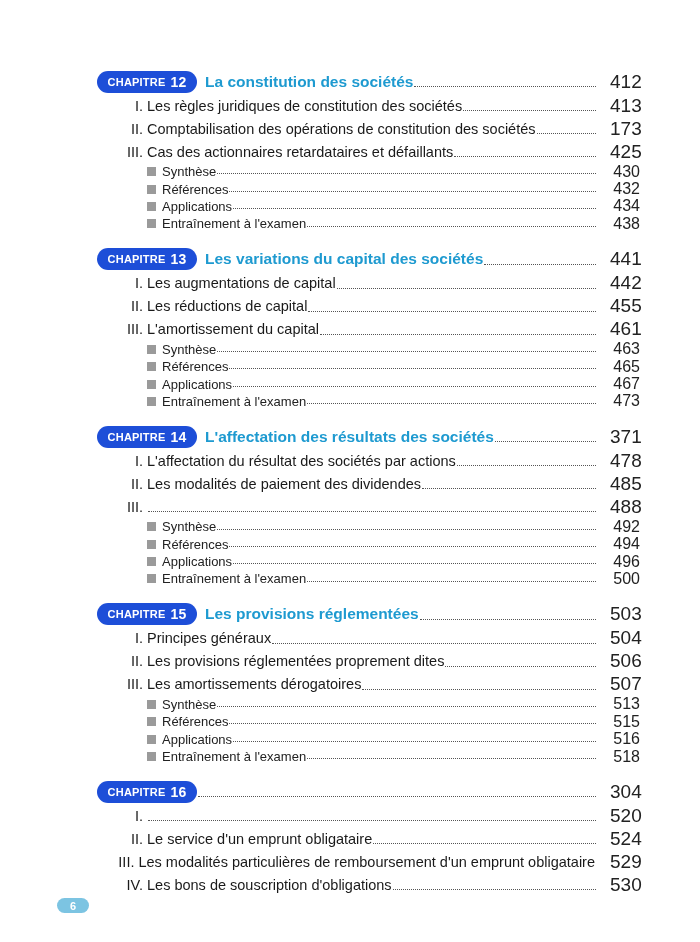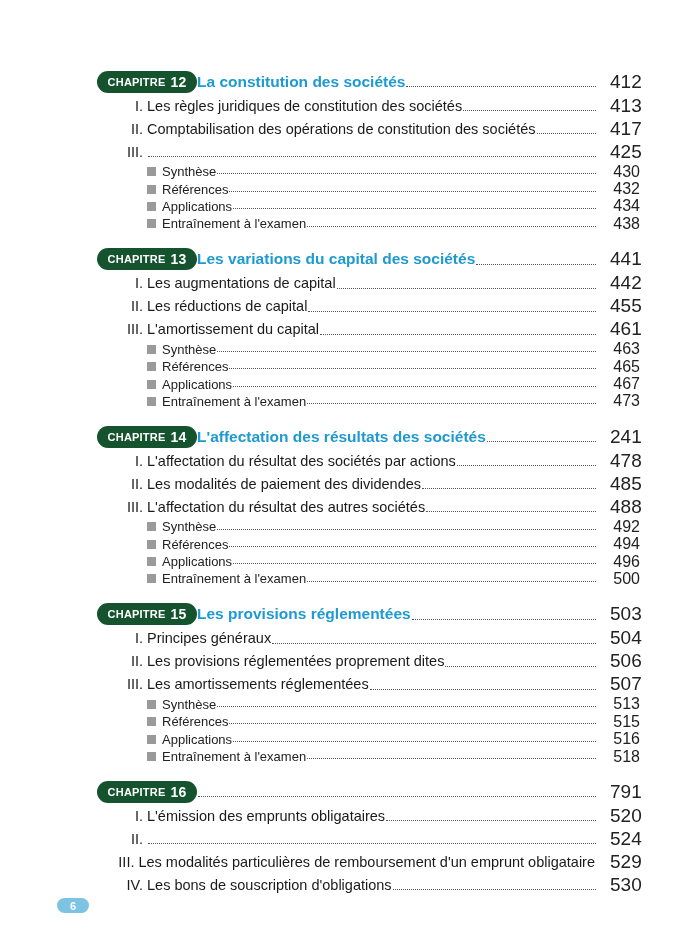--- a/index.html
+++ b/index.html
@@ -2,24 +2,24 @@
 <html><head>
 <meta charset="utf-8">
 <style>
   html, body { margin: 0; padding: 0; background: #ffffff; }
   body { width: 700px; height: 942px; position: relative; overflow: hidden;
          font-family: "Liberation Sans", "DejaVu Sans", sans-serif; color: #1a1a1a; }
   .toc { position: absolute; left: 97px; top: 70px; width: 543px; }
   .chapter { position: relative; }
   .ch-head { display: flex; align-items: center; height: 23px; margin-bottom: 1px; }
   .pill { display: inline-flex; align-items: center; justify-content: center;
-          background: #14532d; color: #fff; border-radius: 12px; height: 22px; width: 100px;
+          background: #1d4ed8; color: #fff; border-radius: 12px; height: 22px; width: 100px;
           font-weight: bold; font-size: 11px; letter-spacing: 0.2px; box-sizing: border-box; }
   .pill .num { font-size: 14px; margin-left: 5px; }
-  .ch-title { color: #1e9ad0; font-weight: bold; font-size: 15.5px; margin-left: 0; white-space: nowrap; }
+  .ch-title { color: #1e9ad0; font-weight: bold; font-size: 15.5px; margin-left: 8px; white-space: nowrap; }
   .leader { flex: 1; border-bottom: 1px dotted #555; margin: 0 14px 0 1px; height: 0; align-self: flex-end; margin-bottom: 6px; }
   .pg { width: 30px; text-align: right; font-size: 19px; color: #222; }
   .row { display: flex; align-items: center; height: 23px; font-size: 14.5px; }
   .roman { width: 50px; text-align: right; padding-right: 4px; box-sizing: border-box; }
   .row .txt { white-space: nowrap; }
   .sub { display: flex; align-items: center; height: 17.4px; font-size: 13px; padding-left: 50px; }
   .sq { width: 9px; height: 9px; background: #9a9a9a; margin-right: 6px; flex: none; }
   .sub .txt { white-space: nowrap; color: #222; }
   .sub .pg { font-size: 16px; }
   .spacer { height: 15px; }
@@ -44,24 +44,25 @@
       <div class="row">
         <span class="roman">I.</span>
         <span class="txt">Les règles juridiques de constitution des sociétés</span>
         <span class="leader"></span>
         <span class="pg">413</span>
       </div>
       <div class="row">
         <span class="roman">II.</span>
         <span class="txt">Comptabilisation des opérations de constitution des sociétés</span>
         <span class="leader"></span>
-        <span class="pg">417</span>
-      </div>
-      <div class="row">
-        <span class="roman">III.</span>
+        <span class="pg">173</span>
+      </div>
+      <div class="row">
+        <span class="roman">III.</span>
+        <span class="txt">Cas des actionnaires retardataires et défaillants</span>
         <span class="leader"></span>
         <span class="pg">425</span>
       </div>
       <div class="sub">
         <span class="sq"></span>
         <span class="txt">Synthèse</span>
         <span class="leader"></span>
         <span class="pg">430</span>
       </div>
       <div class="sub">
@@ -139,37 +140,36 @@
       <div class="spacer"></div>
     </div>
     <div class="chapter">
       <div class="ch-head">
         <span class="pill">
           <span>CHAPITRE</span>
           <span class="num">14</span>
         </span>
         <span class="ch-title">L'affectation des résultats des sociétés</span>
         <span class="leader"></span>
-        <span class="pg">241</span>
+        <span class="pg">371</span>
       </div>
       <div class="row">
         <span class="roman">I.</span>
         <span class="txt">L'affectation du résultat des sociétés par actions</span>
         <span class="leader"></span>
         <span class="pg">478</span>
       </div>
       <div class="row">
         <span class="roman">II.</span>
         <span class="txt">Les modalités de paiement des dividendes</span>
         <span class="leader"></span>
         <span class="pg">485</span>
       </div>
       <div class="row">
         <span class="roman">III.</span>
-        <span class="txt">L'affectation du résultat des autres sociétés</span>
         <span class="leader"></span>
         <span class="pg">488</span>
       </div>
       <div class="sub">
         <span class="sq"></span>
         <span class="txt">Synthèse</span>
         <span class="leader"></span>
         <span class="pg">492</span>
       </div>
       <div class="sub">
@@ -209,21 +209,21 @@
         <span class="pg">504</span>
       </div>
       <div class="row">
         <span class="roman">II.</span>
         <span class="txt">Les provisions réglementées proprement dites</span>
         <span class="leader"></span>
         <span class="pg">506</span>
       </div>
       <div class="row">
         <span class="roman">III.</span>
-        <span class="txt">Les amortissements réglementées</span>
+        <span class="txt">Les amortissements dérogatoires</span>
         <span class="leader"></span>
         <span class="pg">507</span>
       </div>
       <div class="sub">
         <span class="sq"></span>
         <span class="txt">Synthèse</span>
         <span class="leader"></span>
         <span class="pg">513</span>
       </div>
       <div class="sub">
@@ -246,30 +246,30 @@
       </div>
       <div class="spacer"></div>
     </div>
     <div class="chapter">
       <div class="ch-head">
         <span class="pill">
           <span>CHAPITRE</span>
           <span class="num">16</span>
         </span>
         <span class="leader"></span>
-        <span class="pg">791</span>
-      </div>
-      <div class="row">
-        <span class="roman">I.</span>
-        <span class="txt">L'émission des emprunts obligataires</span>
+        <span class="pg">304</span>
+      </div>
+      <div class="row">
+        <span class="roman">I.</span>
         <span class="leader"></span>
         <span class="pg">520</span>
       </div>
       <div class="row">
         <span class="roman">II.</span>
+        <span class="txt">Le service d'un emprunt obligataire</span>
         <span class="leader"></span>
         <span class="pg">524</span>
       </div>
       <div class="row">
         <span class="roman">III.</span>
         <span class="txt">Les modalités particulières de remboursement d'un emprunt obligataire</span>
         <span class="leader"></span>
         <span class="pg">529</span>
       </div>
       <div class="row">

